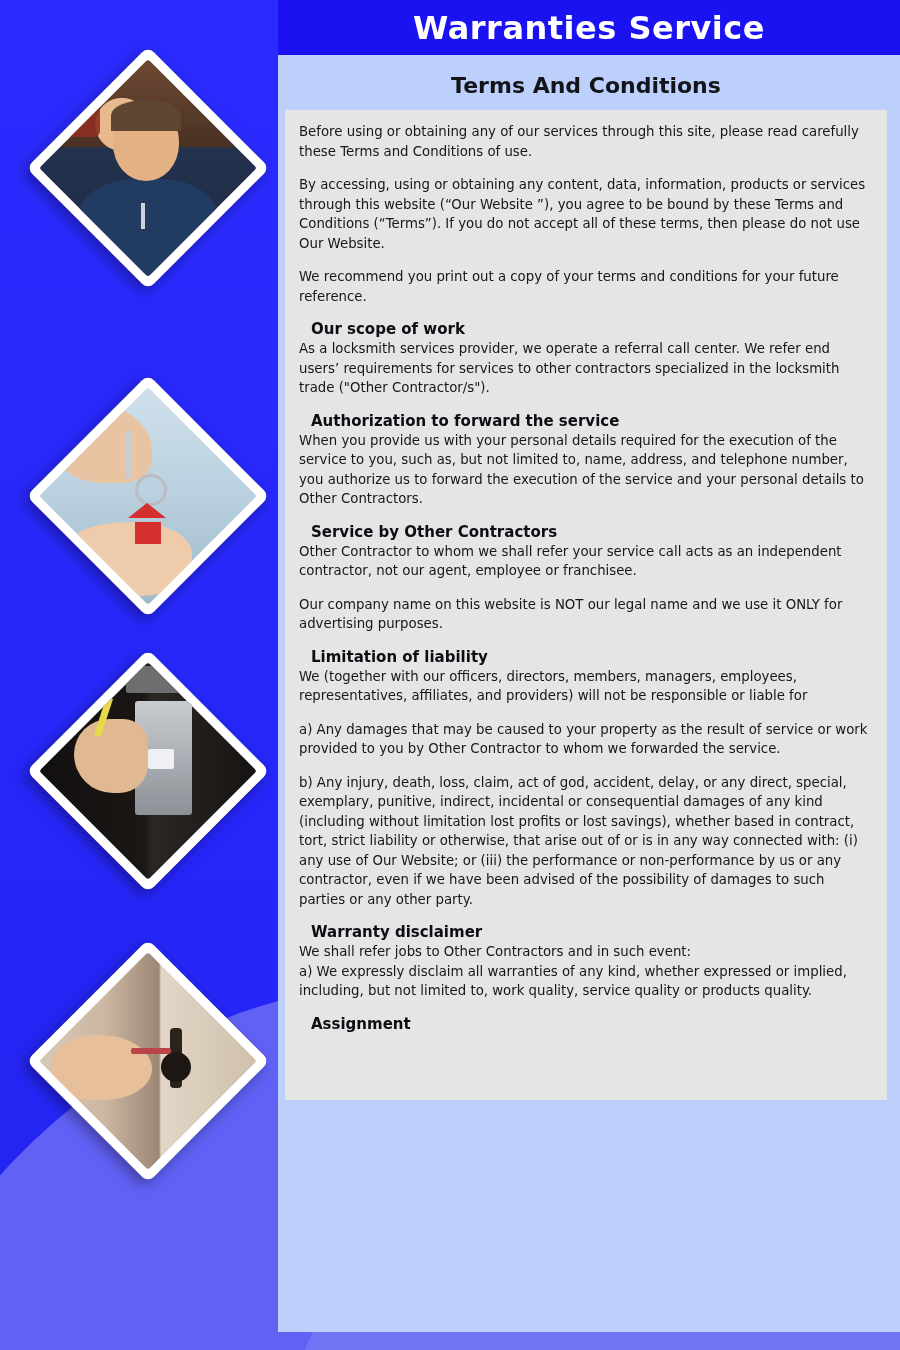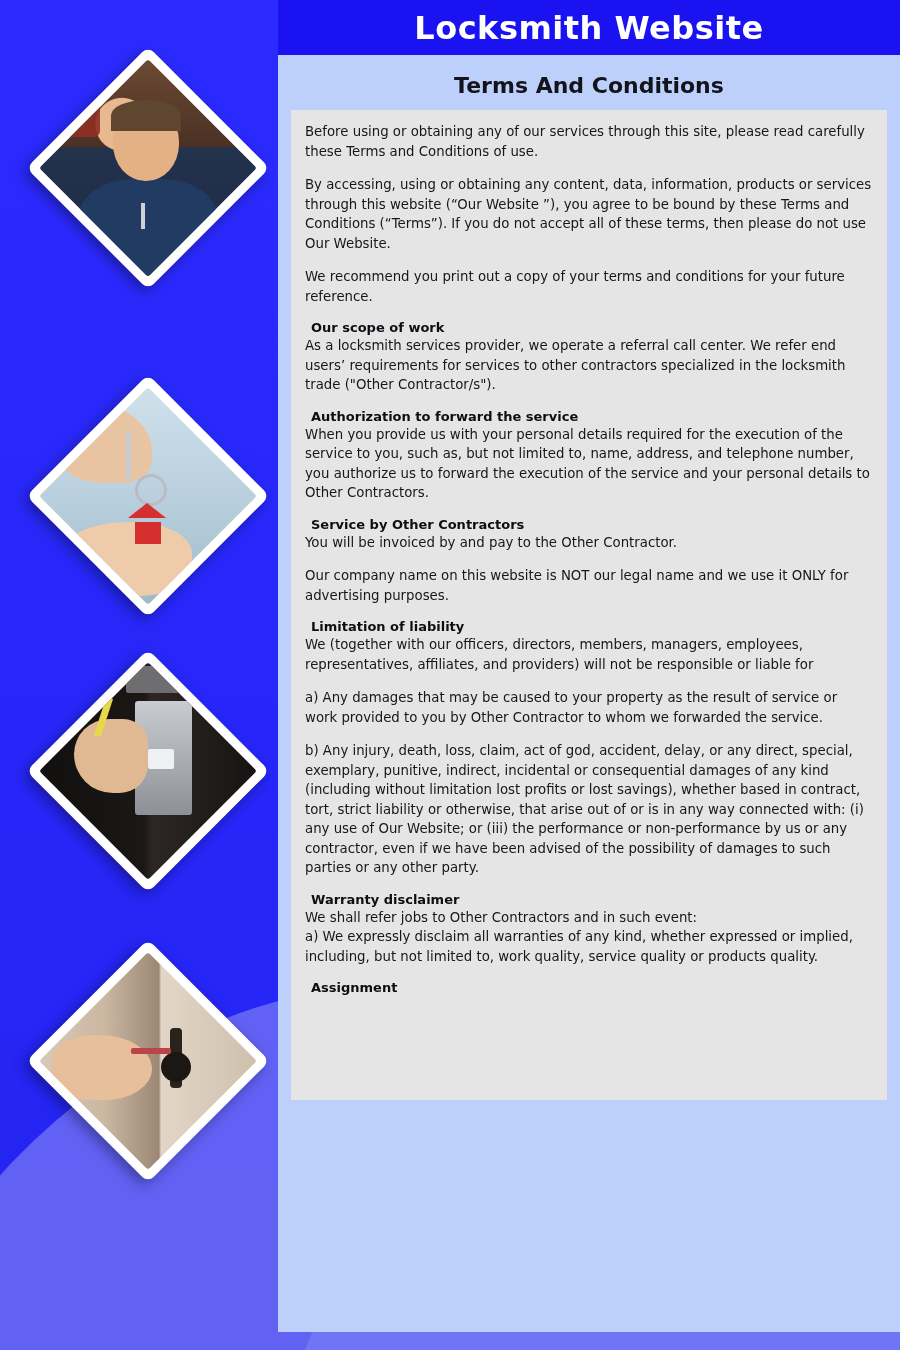--- a/index.html
+++ b/index.html
@@ -66,21 +66,21 @@
   
   .content-panel {
     position: absolute;
     left: 278px;
     top: 55px;
     width: 622px;
     height: 1277px;
     background: #bcd0fb;
     z-index: 4;
     box-sizing: border-box;
-    padding: 14px 13px 0 13px;
+    padding: 14px 13px 0 7px;
   }
   .doc-title {
     text-align: center;
     font-size: 22px;
     font-weight: bold;
     color: #13131a;
     margin: 4px 0 12px 0;
     font-family: "DejaVu Sans", sans-serif;
   }
   .doc-body {
@@ -95,22 +95,22 @@
     font-size: 13.3px;
     line-height: 19.5px;
     color: #16161c;
     font-family: "DejaVu Sans", sans-serif;
     text-align: left;
   }
   .doc-body p.tight {
     margin-bottom: 0;
   }
   .doc-body h3 {
-    margin: 0 0 1px 6px;
-    font-size: 13px;
+    margin: 0 0 1px 12px;
+    font-size: 15px;
     font-weight: bold;
     color: #0d0d14;
     font-family: "DejaVu Sans", sans-serif;
   }
   .sec-block {
     margin-bottom: 14px;
   }
 
   
   .rail {
@@ -422,21 +422,21 @@
             <div class="p4-knob"></div>
             <div class="p4-hand"></div>
             <div class="p4-tool"></div>
           </div>
         </div>
       </div>
     </div>
   </div>
 
   <div class="header">
-    <div class="header-title">Locksmith Website</div>
+    <div class="header-title">Warranties Service</div>
   </div>
 
   <div class="content-panel">
     <div class="doc-title">Terms And Conditions</div>
 
     <div class="doc-body">
 
       <p>Before using or obtaining any of our services through this site, please read carefully these Terms and Conditions of use.</p>
       <p>By accessing, using or obtaining any content, data, information, products or services through this website (“Our Website ”), you agree to be bound by these Terms and Conditions (“Terms”). If you do not accept all of these terms, then please do not use Our Website.</p>
       <p>We recommend you print out a copy of your terms and conditions for your future reference.</p>
@@ -446,21 +446,21 @@
         <p class="tight">As a locksmith services provider, we operate a referral call center. We refer end users’ requirements for services to other contractors specialized in the locksmith trade ("Other Contractor/s").</p>
       </div>
 
       <div class="sec-block">
         <h3>Authorization to forward the service</h3>
         <p class="tight">When you provide us with your personal details required for the execution of the service to you, such as, but not limited to, name, address, and telephone number, you authorize us to forward the execution of the service and your personal details to Other Contractors.</p>
       </div>
 
       <div class="sec-block">
         <h3>Service by Other Contractors</h3>
-        <p class="tight">You will be invoiced by and pay to the Other Contractor.</p>
+        <p class="tight">Other Contractor to whom we shall refer your service call acts as an independent contractor, not our agent, employee or franchisee.</p>
       </div>
 
       <p>Our company name on this website is NOT our legal name and we use it ONLY for advertising purposes.</p>
 
       <div class="sec-block">
         <h3>Limitation of liability</h3>
         <p class="tight">We (together with our officers, directors, members, managers, employees, representatives, affiliates, and providers) will not be responsible or liable for</p>
       </div>
 
       <p>a) Any damages that may be caused to your property as the result of service or work provided to you by Other Contractor to whom we forwarded the service.</p>

